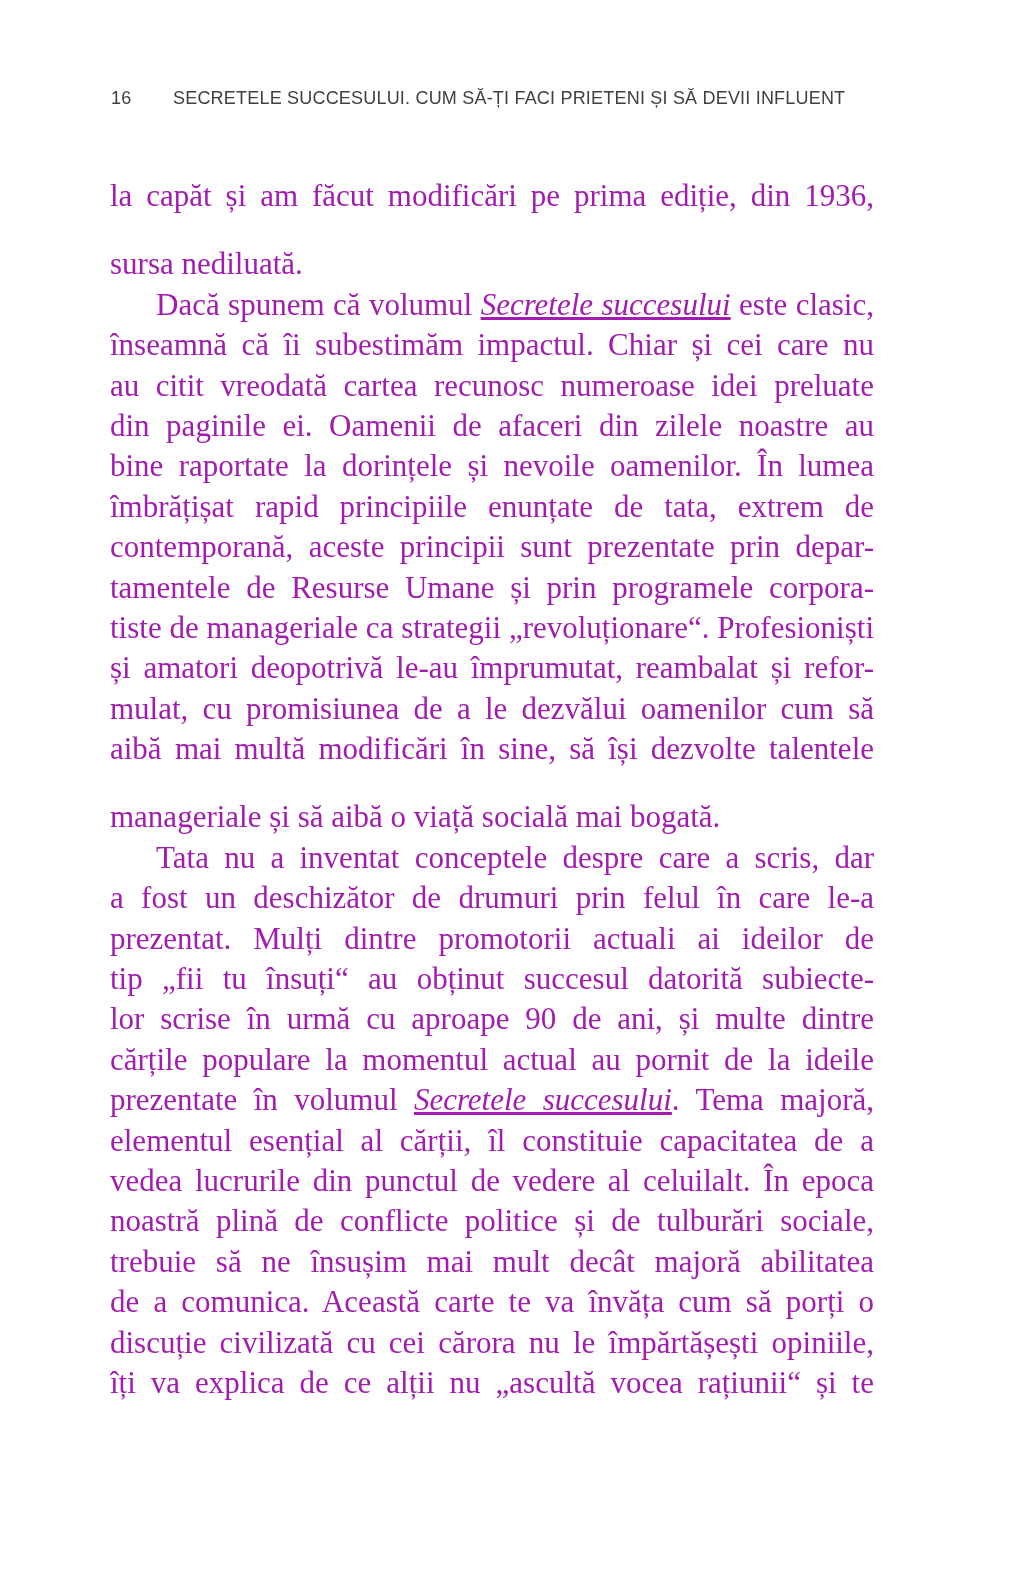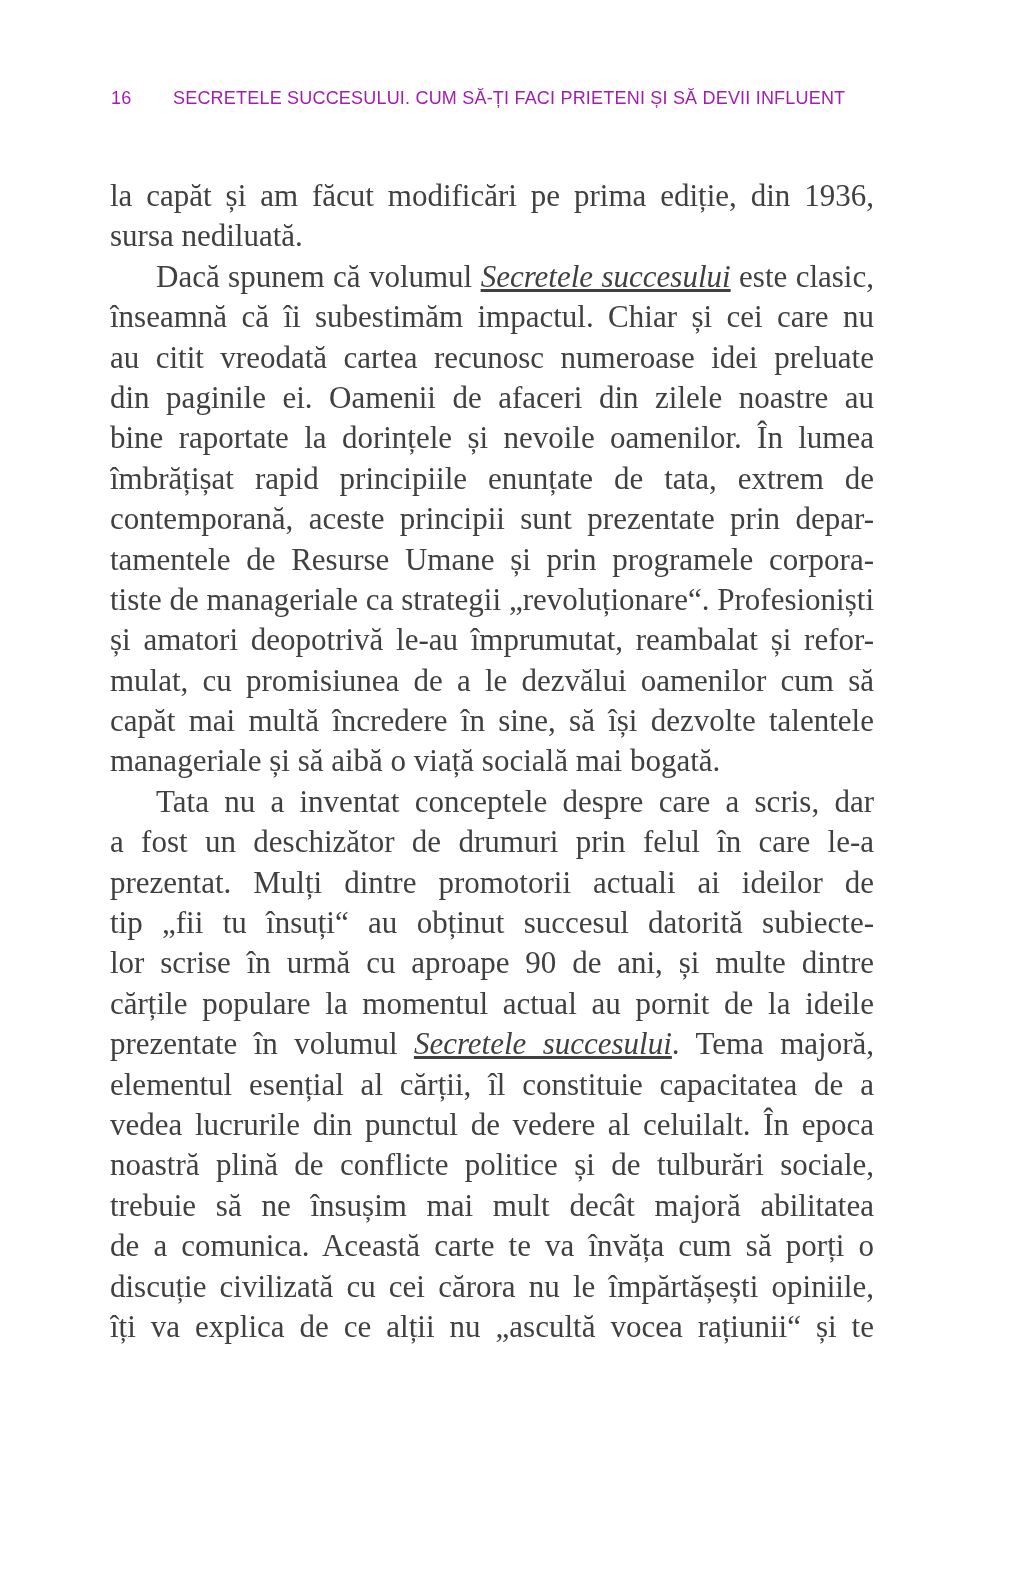--- a/index.html
+++ b/index.html
@@ -10,41 +10,41 @@
     overflow: hidden;
     color: #231f20;
   }
   .running-head {
     position: absolute;
     left: 111px; top: 88px;
     width: 770px;
     font-family: "Liberation Sans", "DejaVu Sans", sans-serif;
     font-size: 18px;
     letter-spacing: 0.2px;
-    color: #a21caf;
+    color: #404040;
     white-space: nowrap;
   }
   .running-head .page-num { display: inline-block; width: 62px; }
   .body-text {
     position: absolute;
     left: 110px; top: 176px;
     width: 764px;
     font-family: "Liberation Serif", "DejaVu Serif", serif;
     font-size: 31px;
-    color: #404040;
+    color: #a21caf;
   }
   .line {
     height: 40.4px;
     line-height: 40.4px;
     white-space: nowrap;
     text-align: justify;
     text-align-last: justify;
     overflow: hidden;
   }
-  .line.last { text-align-last: left; }
+  .line.last { text-align-last: left; margin-top: 28px; }
   .line.indent { padding-left: 46px; }
   .line i { font-style: italic; text-decoration: underline; }
 </style>
 </head>
 <body>
 
 <div class="running-head">
   <span class="page-num">16</span><span>SECRETELE SUCCESULUI. CUM SĂ-ȚI FACI PRIETENI ȘI SĂ DEVII INFLUENT</span>
 </div>
 
@@ -58,21 +58,21 @@
       <div class="line">înseamnă că îi subestimăm impactul. Chiar și cei care nu</div>
       <div class="line">au citit vreodată cartea recunosc numeroase idei preluate</div>
       <div class="line">din paginile ei. Oamenii de afaceri din zilele noastre au</div>
       <div class="line">bine raportate la dorințele și nevoile oamenilor. În lumea</div>
       <div class="line">îmbrățișat rapid principiile enunțate de tata, extrem de</div>
       <div class="line">contemporană, aceste principii sunt prezentate prin depar-</div>
       <div class="line">tamentele de Resurse Umane și prin programele corpora-</div>
       <div class="line">tiste de manageriale ca strategii „revoluționare“. Profesioniști</div>
       <div class="line">și amatori deopotrivă le-au împrumutat, reambalat și refor-</div>
       <div class="line">mulat, cu promisiunea de a le dezvălui oamenilor cum să</div>
-      <div class="line">capăt mai multă încredere în sine, să își dezvolte talentele</div>
+      <div class="line">aibă mai multă modificări în sine, să își dezvolte talentele</div>
       <div class="line last">manageriale și să aibă o viață socială mai bogată.</div>
     </div>
     <div>
       <div class="line indent">Tata nu a inventat conceptele despre care a scris, dar</div>
       <div class="line">a fost un deschizător de drumuri prin felul în care le-a</div>
       <div class="line">prezentat. Mulți dintre promotorii actuali ai ideilor de</div>
       <div class="line">tip „fii tu însuți“ au obținut succesul datorită subiecte-</div>
       <div class="line">lor scrise în urmă cu aproape 90 de ani, și multe dintre</div>
       <div class="line">cărțile populare la momentul actual au pornit de la ideile</div>
       <div class="line">prezentate în volumul <i>Secretele succesului</i>. Tema majoră,</div>

